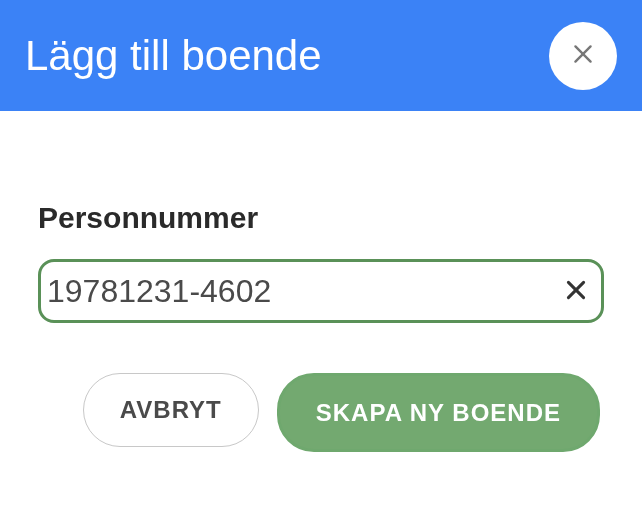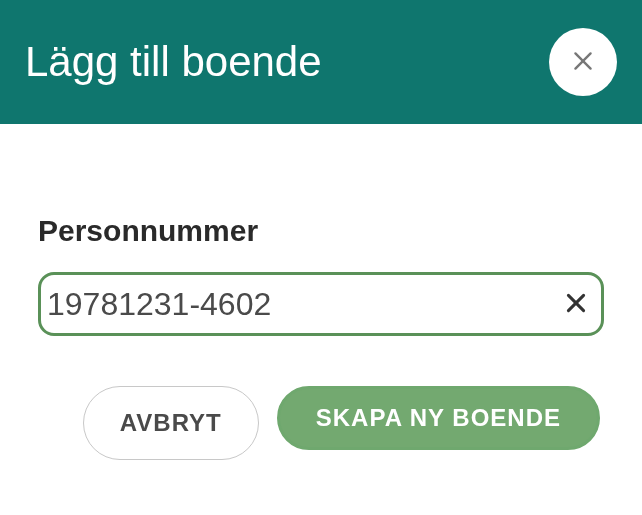--- a/index.html
+++ b/index.html
@@ -8,22 +8,22 @@
       padding: 0;
     }
     body {
       font-family: 'Segoe UI', Tahoma, Geneva, Verdana, sans-serif;
       width: 642px;
       height: 515px;
       background: #ffffff;
       overflow: hidden;
     }
     .header {
-      background: #0f766e;
-      height: 124px;
+      background: #3b82f6;
+      height: 111px;
       display: flex;
       align-items: center;
       justify-content: space-between;
       padding: 0 25px;
     }
     .header-title {
       color: #ffffff;
       font-size: 42px;
       font-weight: 400;
     }
@@ -96,21 +96,21 @@
       background: #ffffff;
       border-radius: 37px;
       font-size: 24px;
       font-weight: 700;
       color: #4a4a4a;
       letter-spacing: 1px;
       cursor: pointer;
       font-family: Liberation Sans, sans-serif;
     }
     .create-button {
-      height: 64px;
+      height: 79px;
       padding: 0 36px;
       border: 3px solid #6fa86e;
       background: #73a970;
       border-radius: 37px;
       font-size: 24px;
       font-weight: 700;
       color: #ffffff;
       letter-spacing: 1px;
       cursor: pointer;
       font-family: inherit;

